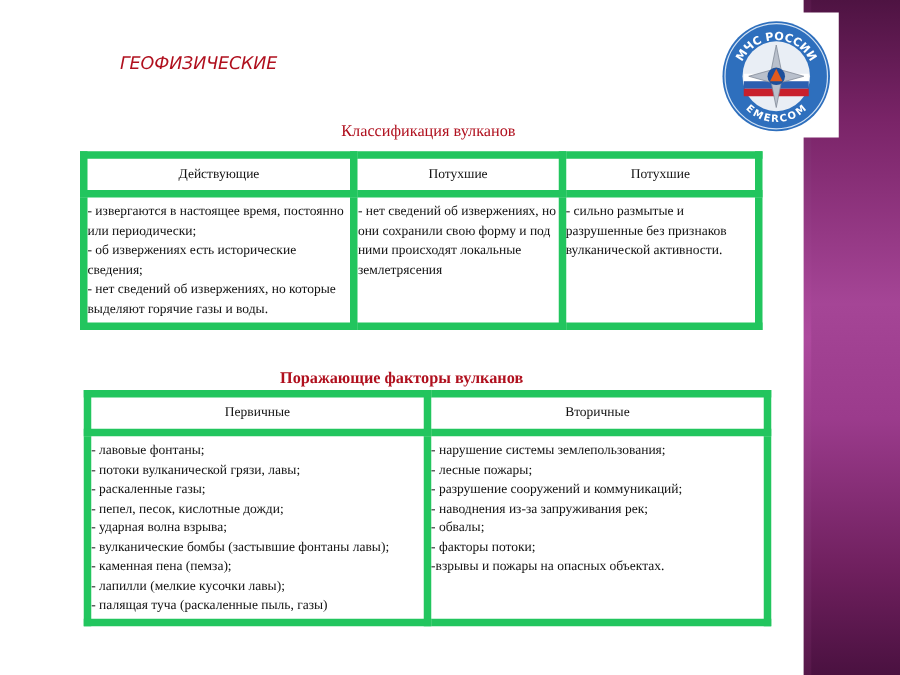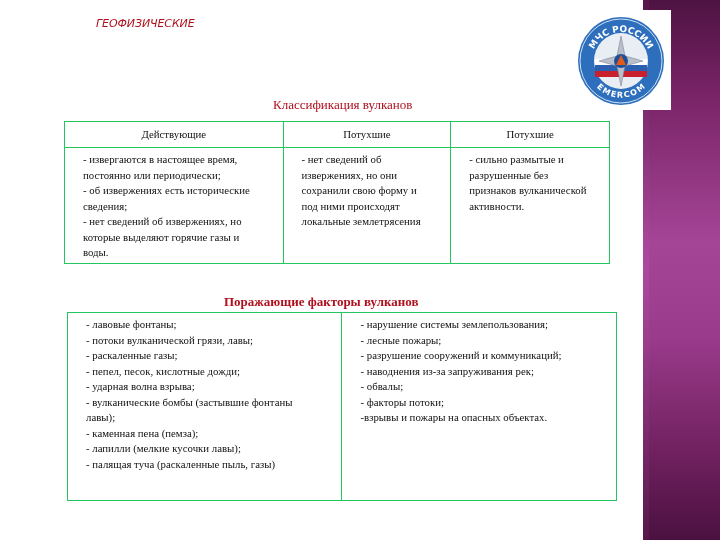--- a/index.html
+++ b/index.html
@@ -18,31 +18,31 @@
     background: linear-gradient(to bottom, #5a1a4d, #b24ca2 50%, #5a1a4d);
     opacity: .7;
   }
   .logo-box {
     position: absolute; left: 572px; top: 10px; width: 99px; height: 100px;
     background: #fff;
   }
   .logo { position: absolute; left: 577px; top: 16px; width: 88px; height: 90px; }
 
   .intro {
-    position: absolute; left: 96px; top: 16px; width: 460px;
-    font-family: "DejaVu Sans", sans-serif; font-size: 11px; line-height: 15.4px;
+    position: absolute; left: 96px; top: 44px; width: 460px;
+    font-family: "DejaVu Sans", sans-serif; font-size: 14px; line-height: 15.4px;
     color: #1a1a1a; letter-spacing: -0.1px;
   }
   .intro .red { color: #b0101e; font-style: italic; }
 
   .section-title {
     position: absolute; font-size: 13px; color: #b0101e; white-space: nowrap;
   }
   table.t { position: absolute; border-collapse: collapse; font-size: 10.8px; line-height: 15.5px; }
-  table.t th, table.t td { border: 1px solid #22c55e; vertical-align: top; padding: 0 18px; }
+  table.t th, table.t td { border: 6px solid #22c55e; vertical-align: top; padding: 0 0; }
   table.t th { font-weight: normal; text-align: center; height: 25px; vertical-align: middle; }
   table.t td { padding-top: 4px; margin-left: 39px; }
   table.t td div { white-space: normal; }
 </style>
 </head>
 <body>
 
 <div class="sidebar"></div>
 <div class="logo-box"></div>
 
@@ -103,20 +103,24 @@
   </table>
 
 <div class="section-title" style="left:224px; top:294px;font-weight:bold;">Поражающие факторы вулканов</div>
 
 <table class="t" style="left:67px; top:312px; width:550px; height:189px;">
   <colgroup>
       <col style="width:275px">
       <col style="width:275px">
     </colgroup>
   <tbody>
+      <tr>
+    <th>Первичные</th>
+    <th>Вторичные</th>
+  </tr>
   <tr>
     <td>
       <div>- лавовые фонтаны;</div>
       <div>- потоки вулканической грязи, лавы;</div>
       <div>- раскаленные газы;</div>
       <div>- пепел, песок, кислотные дожди;</div>
       <div>- ударная волна взрыва;</div>
       <div>- вулканические бомбы (застывшие фонтаны лавы);</div>
       <div>- каменная пена (пемза);</div>
       <div>- лапилли (мелкие кусочки лавы);</div>

